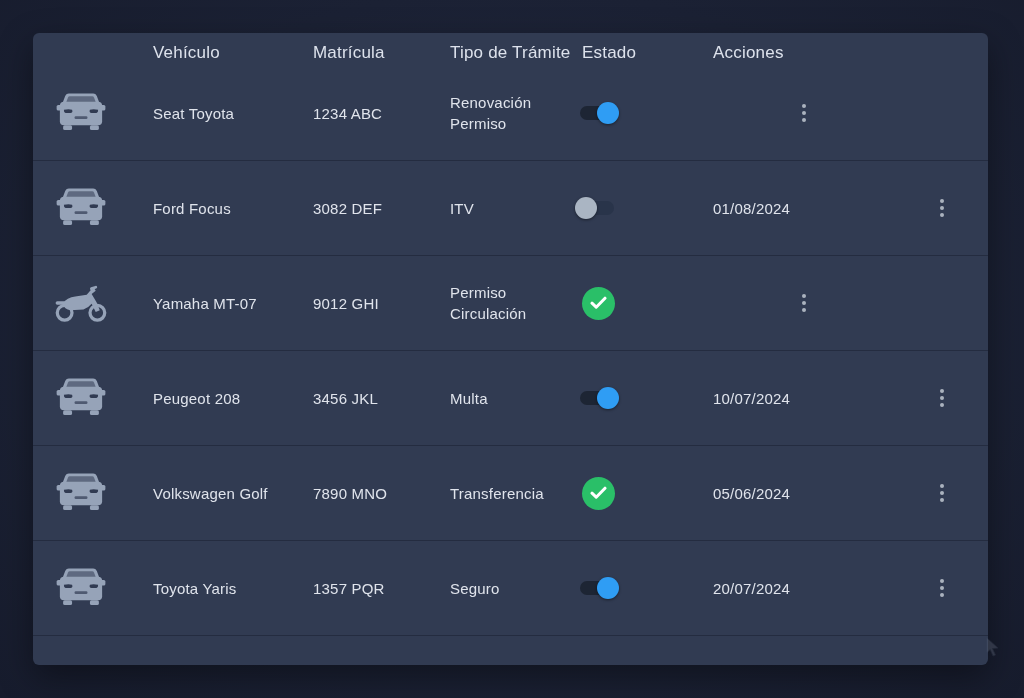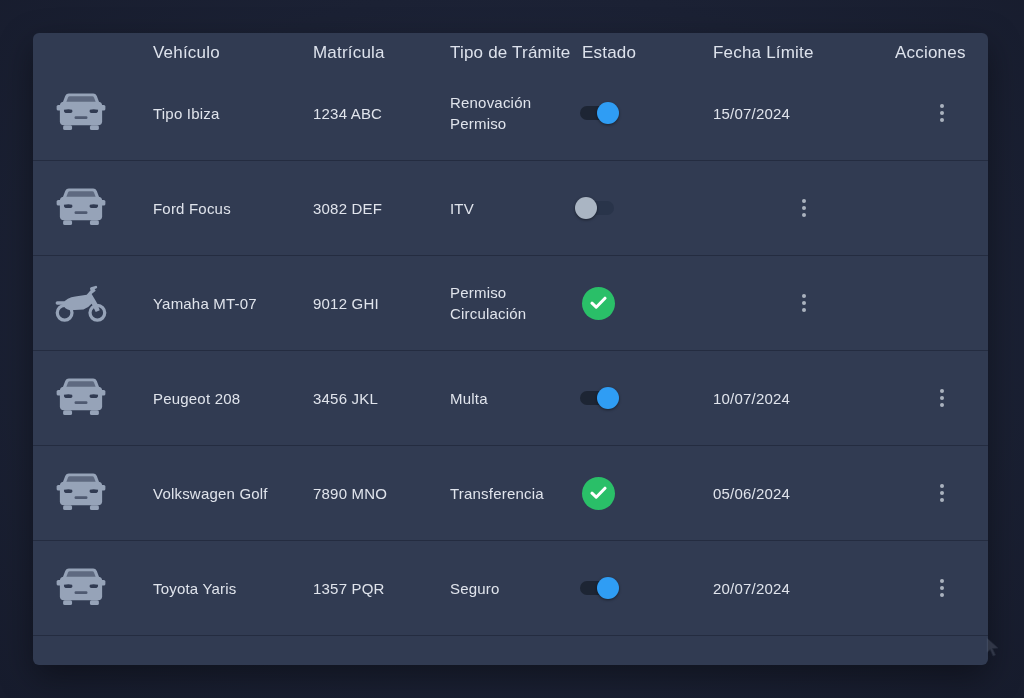--- a/index.html
+++ b/index.html
@@ -70,21 +70,20 @@
 <body>
 
 <div class="table-card">
 
   <div class="grid-row thead">
     <div class="th"></div>
     <div class="th">Vehículo</div>
     <div class="th">Matrícula</div>
     <div class="th">Tipo de Trámite</div>
     <div class="th">Estado</div>
-    <div class="th">Fecha Límite</div>
     <div class="th">Acciones</div>
   </div>
 
   <div>
   <div class="grid-row row">
     <div class="cell cell-icon">
       <span class="vicon">
         <svg width="52" height="44" viewBox="0 0 64 54">
           <path fill="#96a3b8" d="M17 3 Q14 3 12.5 6 L9.5 14 L54.5 14 L51.5 6 Q50 3 47 3 Z"></path>
           <rect x="6" y="13" width="52" height="29" rx="5" fill="#96a3b8"></rect>
@@ -93,31 +92,30 @@
           <rect x="10" y="42" width="11" height="6" rx="2" fill="#96a3b8"></rect>
           <rect x="43" y="42" width="11" height="6" rx="2" fill="#96a3b8"></rect>
           <path d="M14 13 L50 13 L48 8 Q47.4 6.5 45.8 6.5 L18.2 6.5 Q16.6 6.5 16 8 Z" fill="#313b52" opacity="0.55"></path>
           <path d="M11 23 Q17 21.5 21 23 Q22.5 26.5 19 27 L13 27 Q10.5 26 11 23 Z" fill="#313b52"></path>
           <path d="M53 23 Q47 21.5 43 23 Q41.5 26.5 45 27 L51 27 Q53.5 26 53 23 Z" fill="#313b52"></path>
           <rect x="24" y="31" width="16" height="3.5" rx="1.7" fill="#313b52" opacity="0.7"></rect>
         </svg>
       </span>
 
     </div>
-    <div class="cell">Tipo Ibiza</div>
+    <div class="cell">Seat Toyota</div>
     <div class="cell">1234 ABC</div>
     <div class="cell cell-procedure">Renovación Permiso</div>
     <div class="cell cell-status">
       <button class="toggle on">
         <span class="track"></span>
         <span class="knob"></span>
       </button>
 
     </div>
-    <div class="cell">15/07/2024</div>
     <div class="cell cell-actions">
       <button class="kebab">
         <span class="dot"></span>
             <span class="dot"></span>
             <span class="dot"></span>
       </button>
     </div>
   </div>
 
   <div class="grid-row row">
@@ -141,20 +139,21 @@
     <div class="cell">Ford Focus</div>
     <div class="cell">3082 DEF</div>
     <div class="cell cell-procedure">ITV</div>
     <div class="cell cell-status">
       <button class="toggle off">
         <span class="track"></span>
         <span class="knob"></span>
       </button>
 
     </div>
+    <div class="cell">01/08/2024</div>
     <div class="cell cell-actions">
       <button class="kebab">
         <span class="dot"></span>
             <span class="dot"></span>
             <span class="dot"></span>
       </button>
     </div>
   </div>
 
   <div class="grid-row row">

